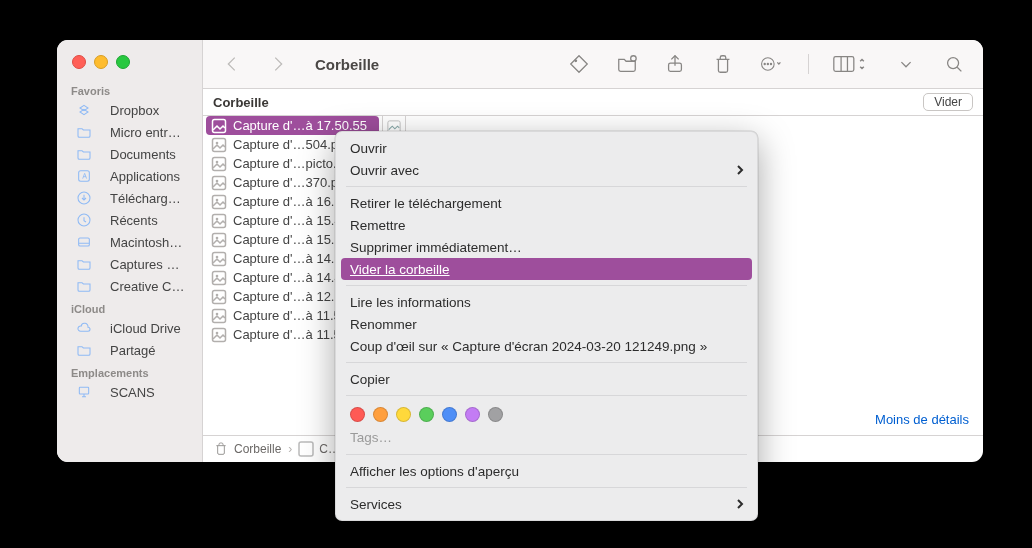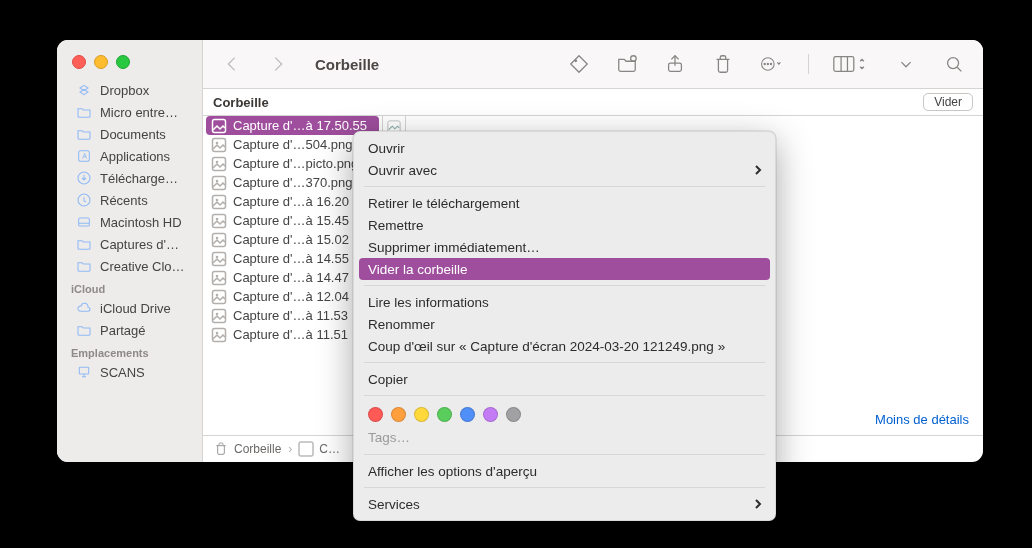--- a/index.html
+++ b/index.html
@@ -21,21 +21,21 @@
   .window{position:absolute;left:57px;top:40px;width:926px;height:422px;background:var(--content-bg);border-radius:11px;box-shadow:0 20px 50px rgba(0,0,0,.5),0 0 0 1px rgba(0,0,0,.15);overflow:hidden;display:flex;}
   
   .sidebar{width:145px;background:var(--sidebar-bg);border-right:1px solid var(--border);display:flex;flex-direction:column;}
   .traffic{display:flex;gap:8px;padding:15px 0 10px 15px;}
   .tl{width:12px;height:12px;border-radius:50%;}
   .tl.red{background:#ff5f57;border:1px solid #de4c43;}
   .tl.yel{background:#febc2e;border:1px solid #d89e24;}
   .tl.grn{background:#28c840;border:1px solid #1ea633;}
   .side-section{padding:0 2px;}
   .side-head{font-size:11px;font-weight:600;color:var(--text-dim);padding:6px 12px 2px;}
-  .side-item{display:flex;align-items:center;gap:8px;padding:3px 12px 3px 14px;color:#444;border-radius:5px;margin:0 3px;white-space:nowrap;overflow:hidden;text-overflow:ellipsis;}
+  .side-item{display:flex;align-items:center;gap:18px;padding:3px 12px 3px 14px;color:#444;border-radius:5px;margin:0 3px;white-space:nowrap;overflow:hidden;text-overflow:ellipsis;}
   .side-item svg{flex:0 0 auto;}
   .side-item span{white-space:nowrap;overflow:hidden;text-overflow:ellipsis;}
   
   .main{flex:1;display:flex;flex-direction:column;min-width:0;position:relative;}
   .toolbar{height:48px;background:var(--toolbar-bg);border-bottom:1px solid var(--border);display:flex;align-items:center;padding:0 14px;gap:12px;}
   .tb-nav{display:flex;gap:16px;margin-right:10px;}
   .tb-title{font-weight:600;font-size:15px;color:#4a4745;}
   .tb-spacer{flex:1;}
   .tb-btn{display:flex;align-items:center;justify-content:center;width:30px;height:28px;color:var(--icon);}
   .tb-group{display:flex;gap:18px;align-items:center;}
@@ -55,23 +55,23 @@
   .row .name{white-space:nowrap;overflow:hidden;text-overflow:ellipsis;flex:1;}
   .col2{flex:0 0 22px;border-right:1px solid var(--border);overflow:hidden;}
   .col2 .thumb{margin:4px;width:14px;height:14px;}
   .details-pane{flex:1;min-width:0;position:relative;}
   .details-link{position:absolute;right:14px;bottom:8px;color:var(--link);font-size:13px;}
   
   .pathbar{height:26px;display:flex;align-items:center;gap:4px;padding:0 10px;font-size:12px;color:#6c6967;}
   .crumb{display:flex;align-items:center;gap:5px;}
   .crumb .sep{color:#b5b2b0;padding:0 2px;}
   
-  .ctx{position:absolute;left:353px;top:131px;width:421px;background:var(--menu-bg);border:1px solid rgba(0,0,0,.08);border-radius:7px;box-shadow:0 10px 35px rgba(0,0,0,.35),0 0 0 .5px rgba(0,0,0,.15);padding:5px 0;font-size:13.5px;color:#2c2c2c;z-index:20;}
+  .ctx{position:absolute;left:335px;top:131px;width:421px;background:var(--menu-bg);border:1px solid rgba(0,0,0,.08);border-radius:7px;box-shadow:0 10px 35px rgba(0,0,0,.35),0 0 0 .5px rgba(0,0,0,.15);padding:5px 0;font-size:13.5px;color:#2c2c2c;z-index:20;}
   .ctx .mi{display:flex;align-items:center;height:22px;padding:0 14px;position:relative;}
-  .ctx .mi.hl{background:var(--menu-hl);color:#fff;margin:0 5px;padding:0 9px;border-radius:4px;}
+  .ctx .mi.hl{background:var(--menu-hl);color:#fff;margin:0 5px;padding:0 9px;border-radius:4px;text-decoration:underline;}
   .ctx .sep{height:1px;background:#d7d7d9;margin:5px 10px;}
   .ctx .mi .chev{position:absolute;right:12px;}
   .ctx .tags{display:flex;gap:8px;padding:6px 14px;}
   .ctx .tag{width:15px;height:15px;border-radius:50%;box-sizing:border-box;}
   .ctx .taglabel{padding:2px 14px 4px;color:#9a9a9a;}
   
   .ic{width:16px;height:16px;stroke:currentColor;fill:none;stroke-width:1.5;}
   .ic-tb{width:22px;height:22px;stroke:currentColor;fill:none;stroke-width:1.4;}
   .side-ic{width:16px;height:16px;stroke:#8fbaf5;fill:none;stroke-width:1.6;}
   .chevicon{width:10px;height:10px;stroke:currentColor;fill:none;stroke-width:2;}
@@ -83,20 +83,21 @@
   <div class="window">
 
     <div class="sidebar">
       <div class="traffic">
         <div class="tl red"></div>
         <div class="tl yel"></div>
         <div class="tl grn"></div>
       </div>
       <div id="sidebar-sections">
           <div class="side-section">
+            <div class="side-head">Favoris</div>
             <div class="side-item">
               <svg class="side-ic" viewBox="0 0 24 24">
                 <path d="M6 5l6 4-6 4-6-4z" transform="translate(6 0)"></path>
                 <path d="M6 13l6 4-6 4-6-4z" transform="translate(6 -2)"></path>
               </svg>
               <span>Dropbox</span>
             </div>
             <div class="side-item">
               <svg class="side-ic" viewBox="0 0 24 24">
                 <path d="M3 7h6l2 2h10v9a2 2 0 0 1-2 2H5a2 2 0 0 1-2-2Z"></path>

